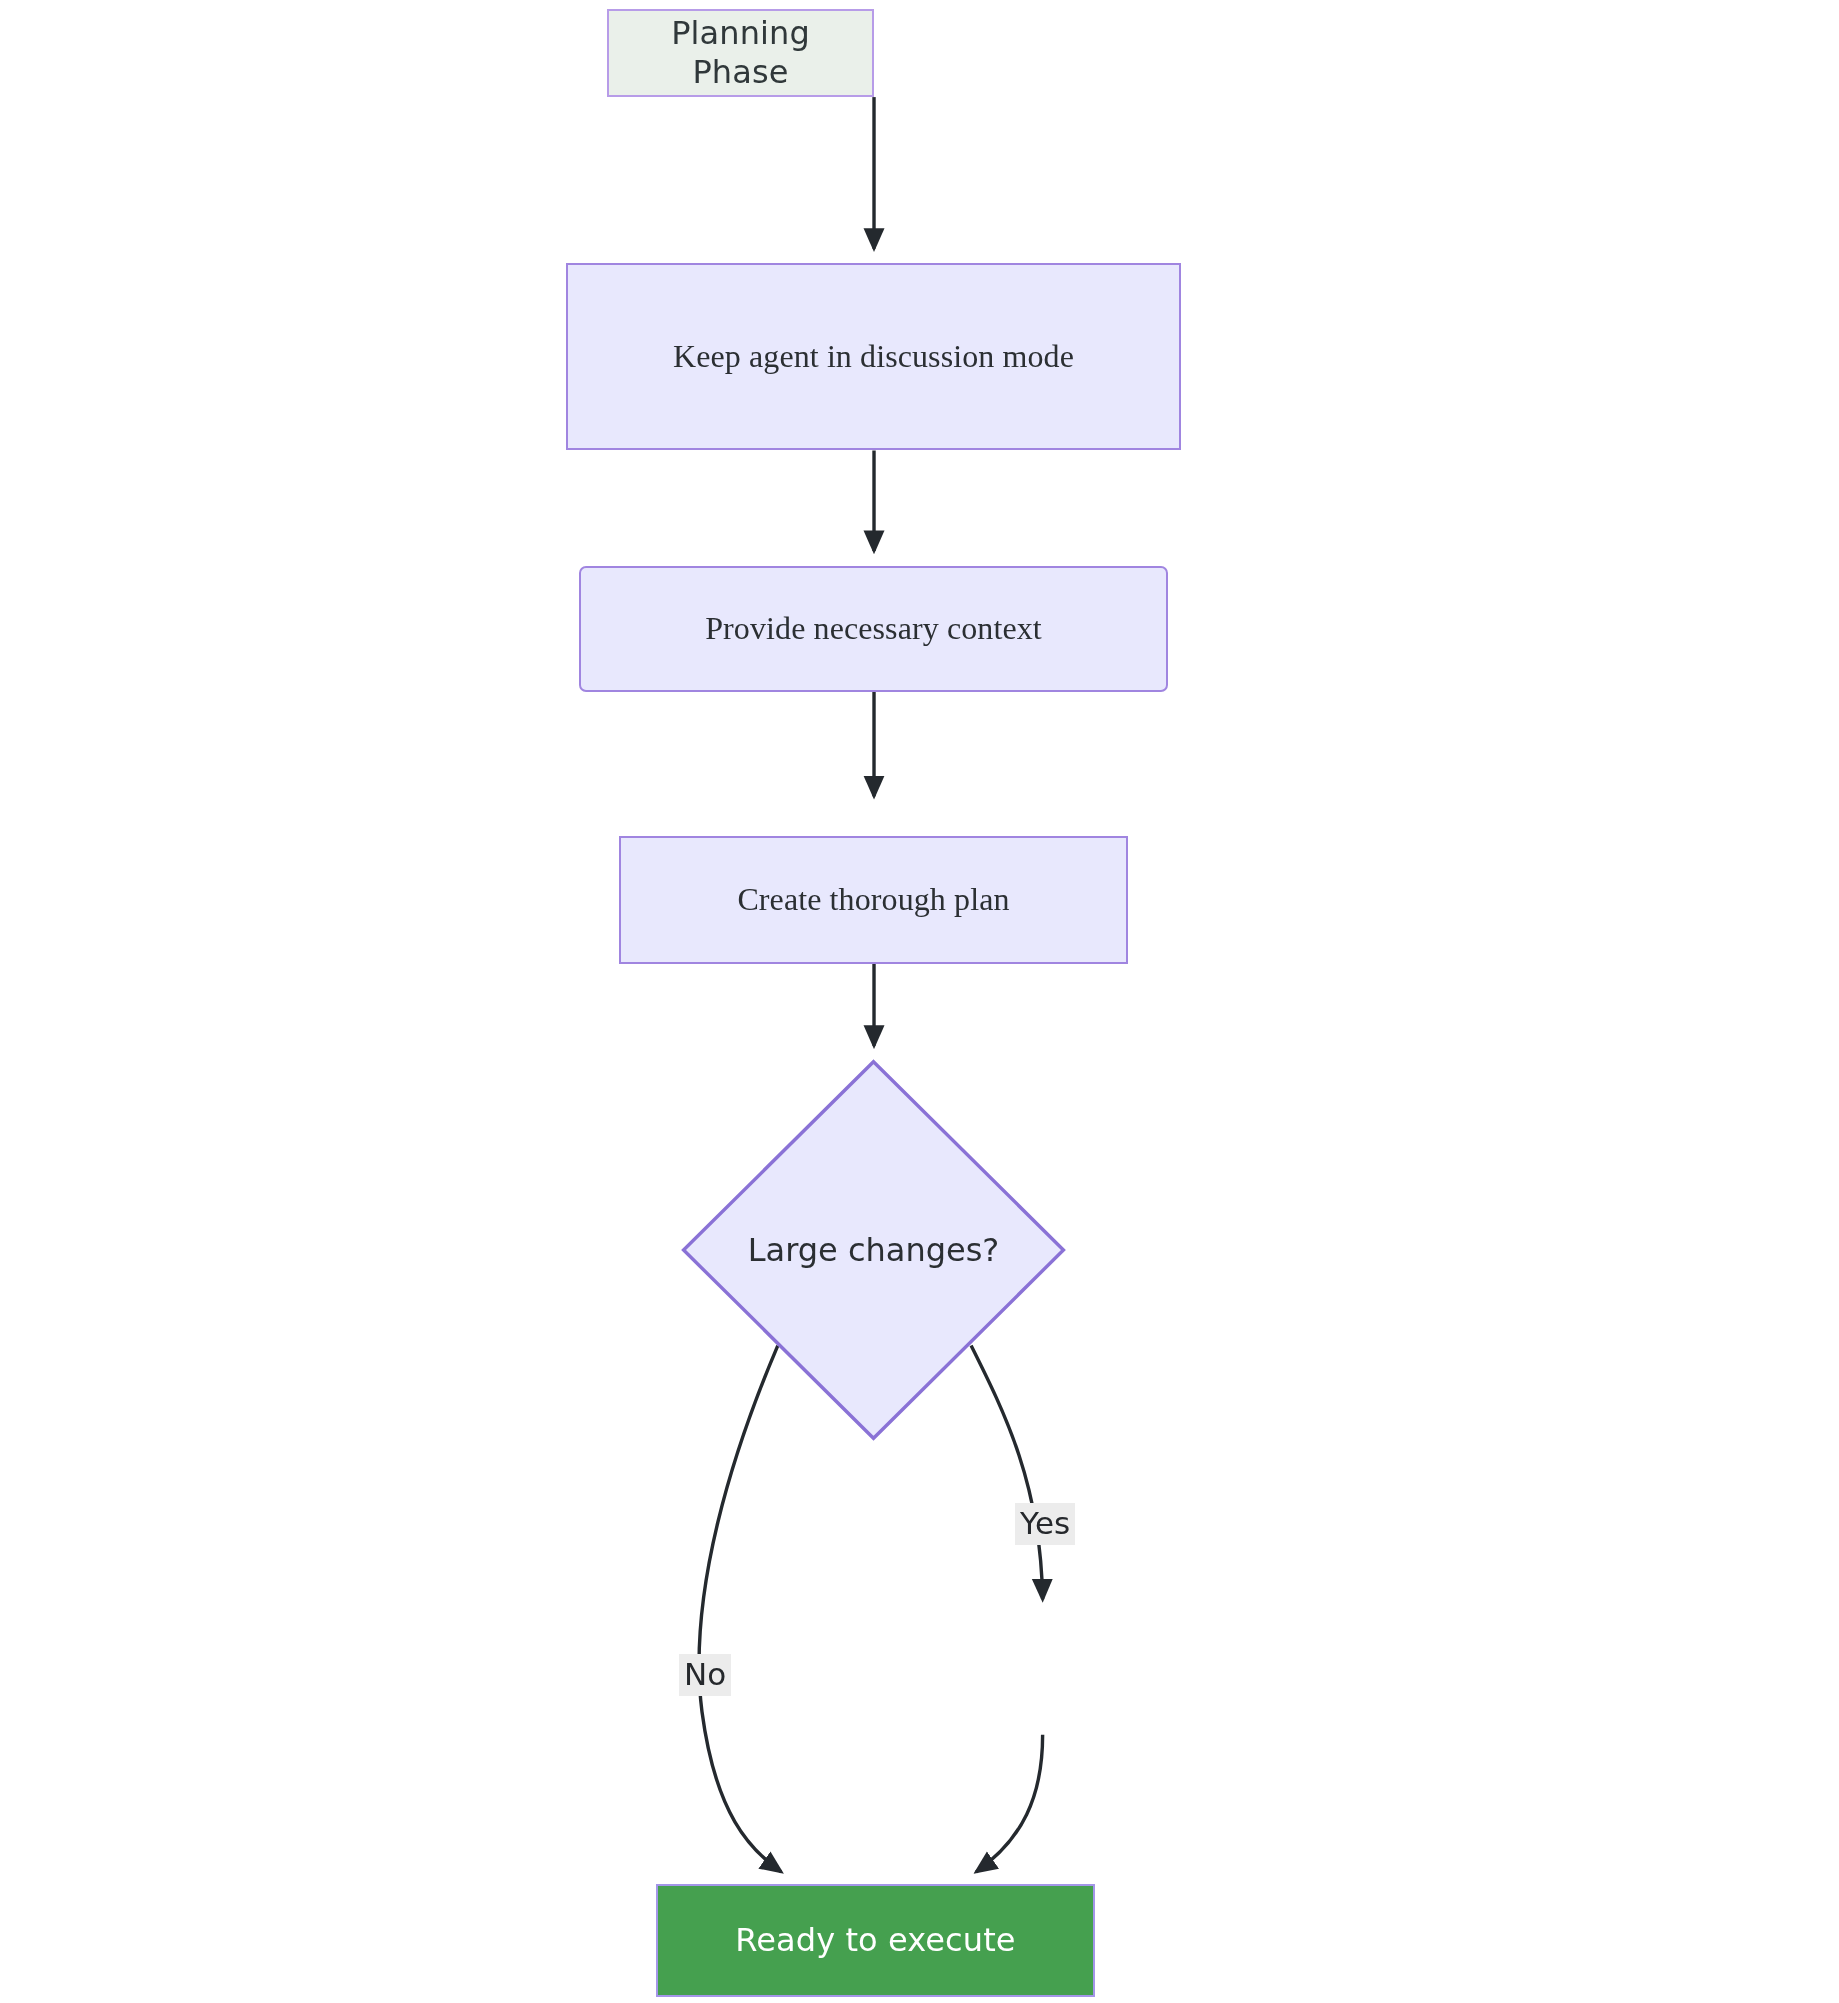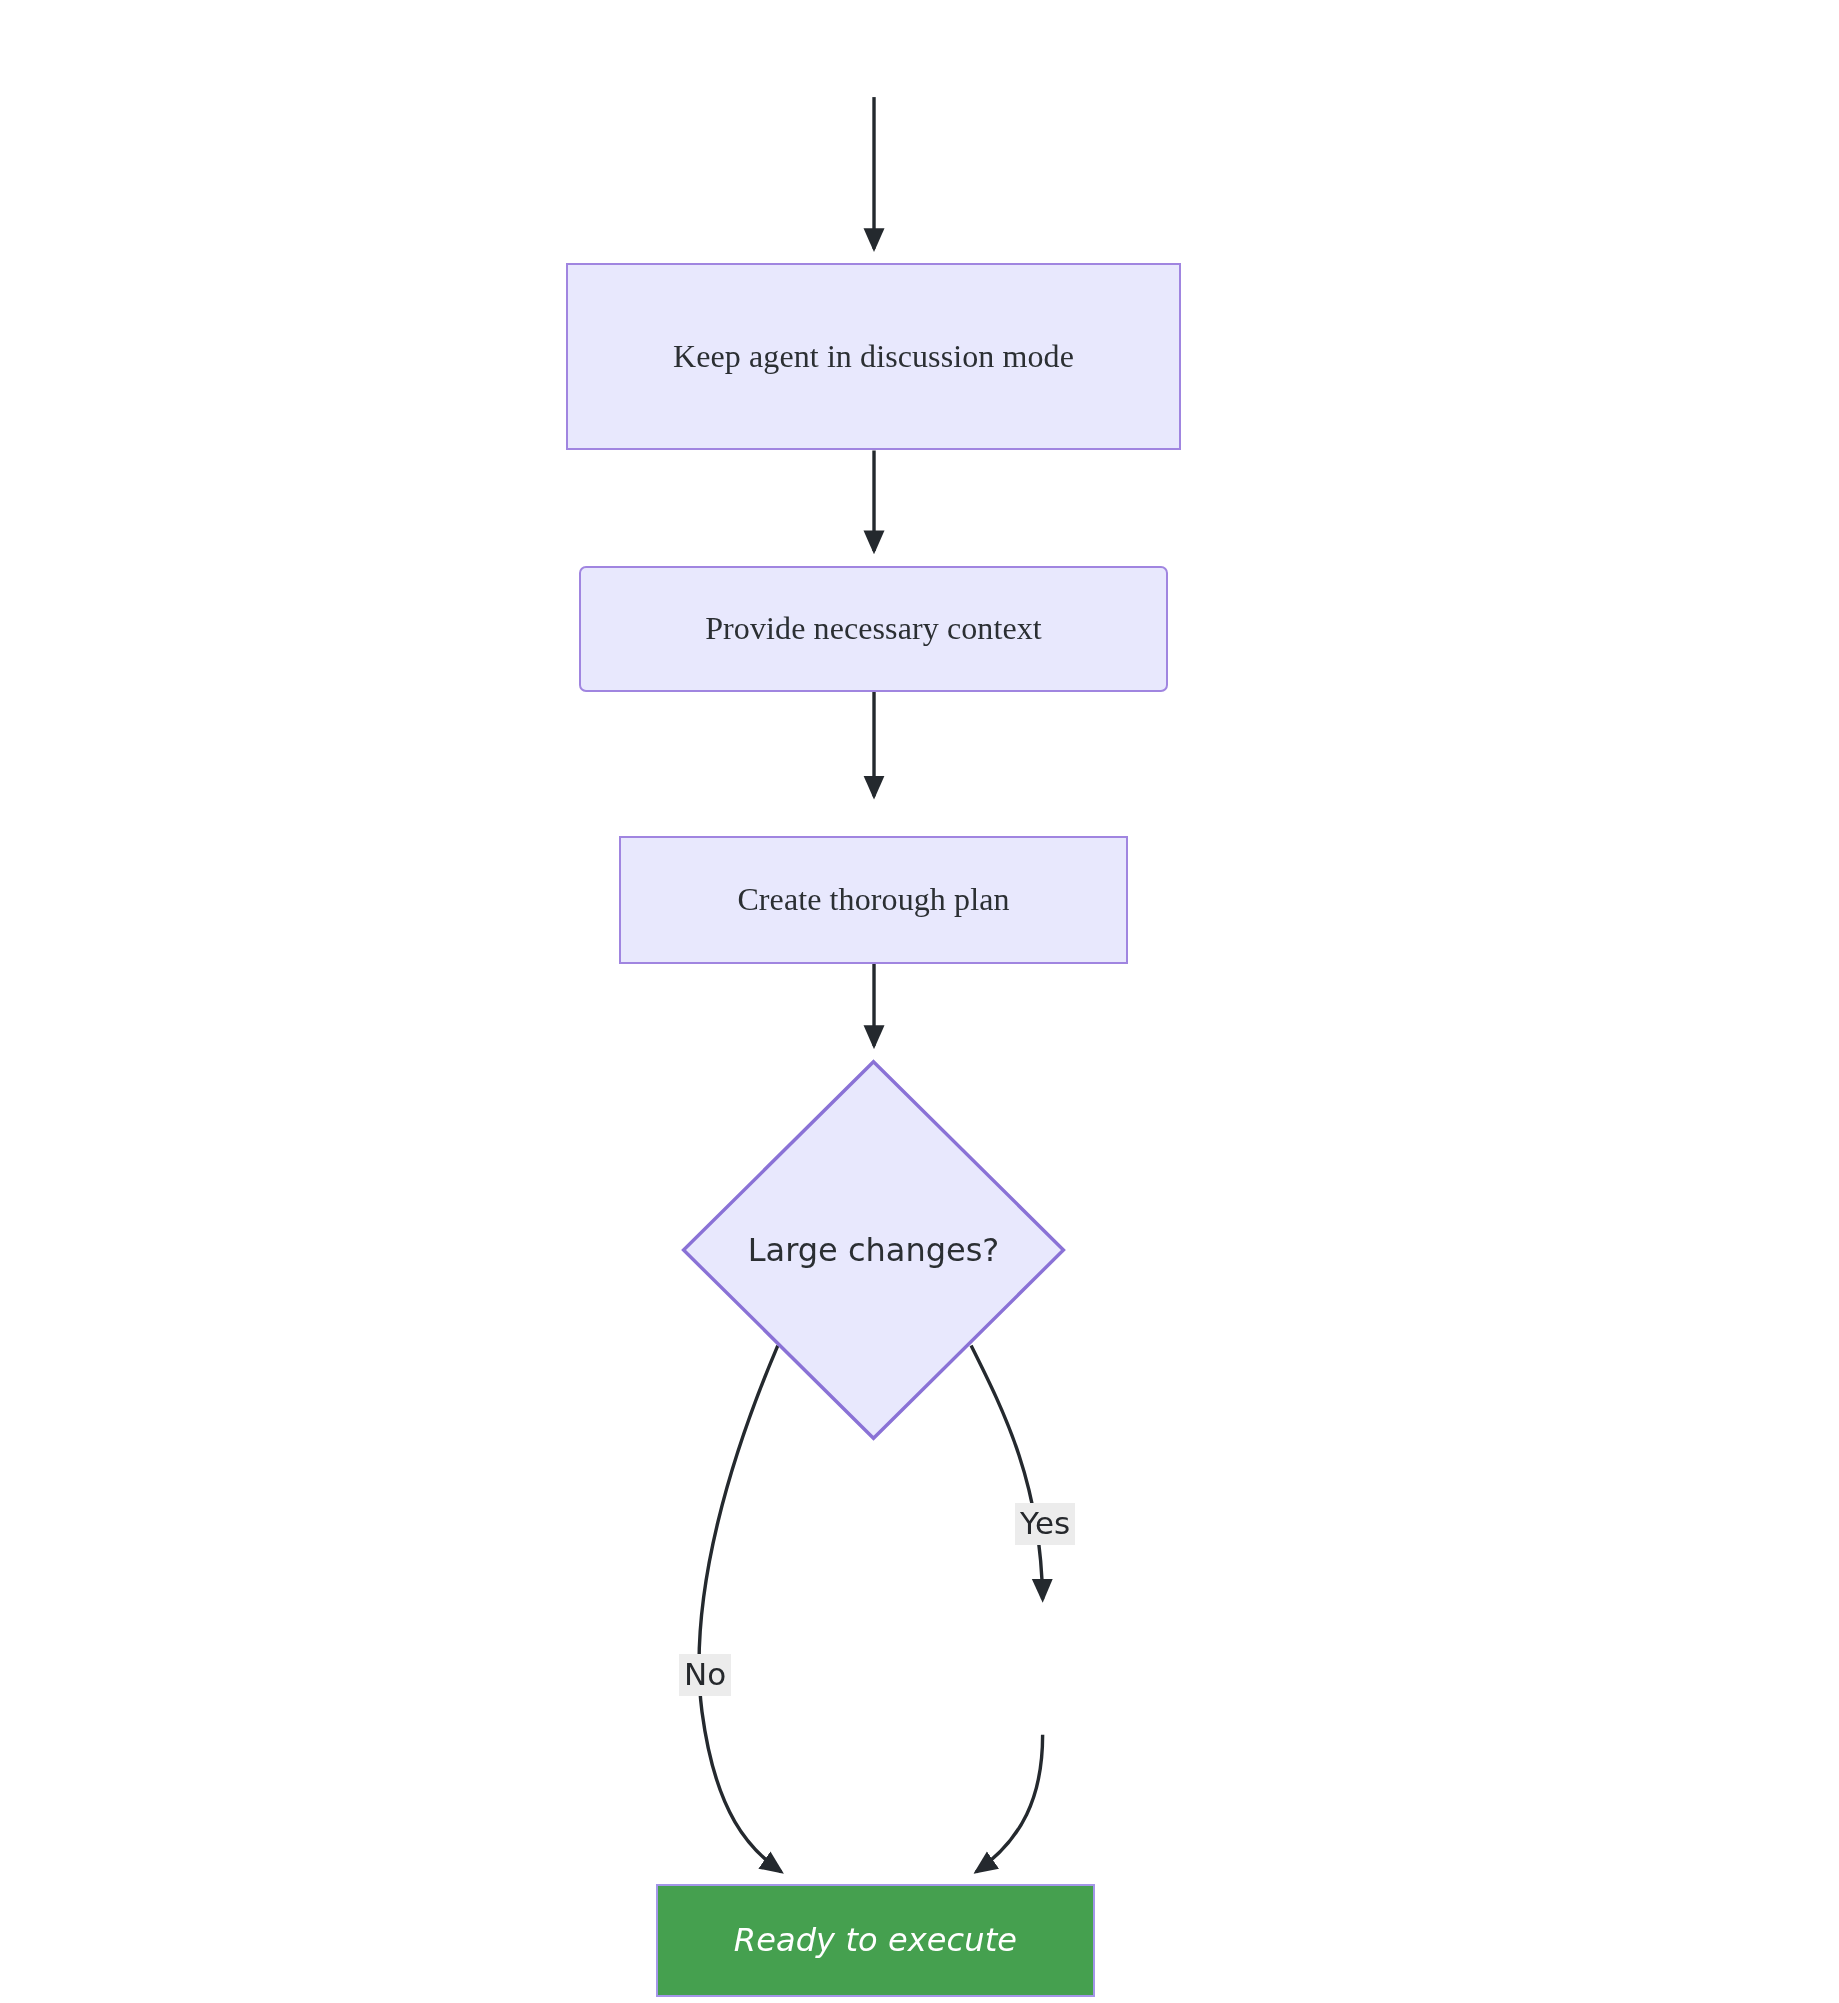--- a/index.html
+++ b/index.html
@@ -111,20 +111,23 @@
 
     <path d="M 1026,1102 L 1026,1228" fill="none" stroke="#24292e" stroke-width="4" marker-end="url(#arrow)"></path>
 
     <path d="M 1140,1580 C 1180,1660 1222,1744 1224,1878" fill="none" stroke="#24292e" stroke-width="4" marker-end="url(#arrow)"></path>
 
     <path d="M 913,1580 C 862,1700 806,1870 824,2010 C 840,2130 880,2172 917,2198" fill="none" stroke="#24292e" stroke-width="4" marker-end="url(#arrow)"></path>
 
     <path d="M 1224,2037 C 1224,2110 1200,2160 1146,2198" fill="none" stroke="#24292e" stroke-width="4" marker-end="url(#arrow)"></path>
   </svg>
 
+  <div class="node node-start" style="left:607px; top:9.4px; width:267px; height:88px;">
+    <span class="node-label">Planning Phase</span>
+  </div>
 
   <div class="node node-rect" style="left:566px; top:263px; width:615px; height:187px;">
     <span class="node-label" style="max-width:443px;">Keep agent in discussion mode</span>
   </div>
 
   <div class="node node-rect" style="left:579px; top:566px; width:589px; height:126px;border-radius:7px;">
     <span class="node-label">Provide necessary context</span>
   </div>
 
   <div class="node node-rect" style="left:619px; top:836px; width:509px; height:128px;">
@@ -140,18 +143,18 @@
 
   <div class="edge-label" style="left:1015px; top:1503px;">
     <span>Yes</span>
   </div>
 
   <div class="edge-label" style="left:679px; top:1654px;">
     <span>No</span>
   </div>
 
 
-  <div class="node node-end" style="left:656px; top:1884px; width:439px; height:113px;font-style:italic;">
+  <div class="node node-end" style="left:656px; top:1884px; width:439px; height:113px;">
     <span class="node-label">Ready to execute</span>
   </div>
 
 </div>
 
 
 </body></html>

